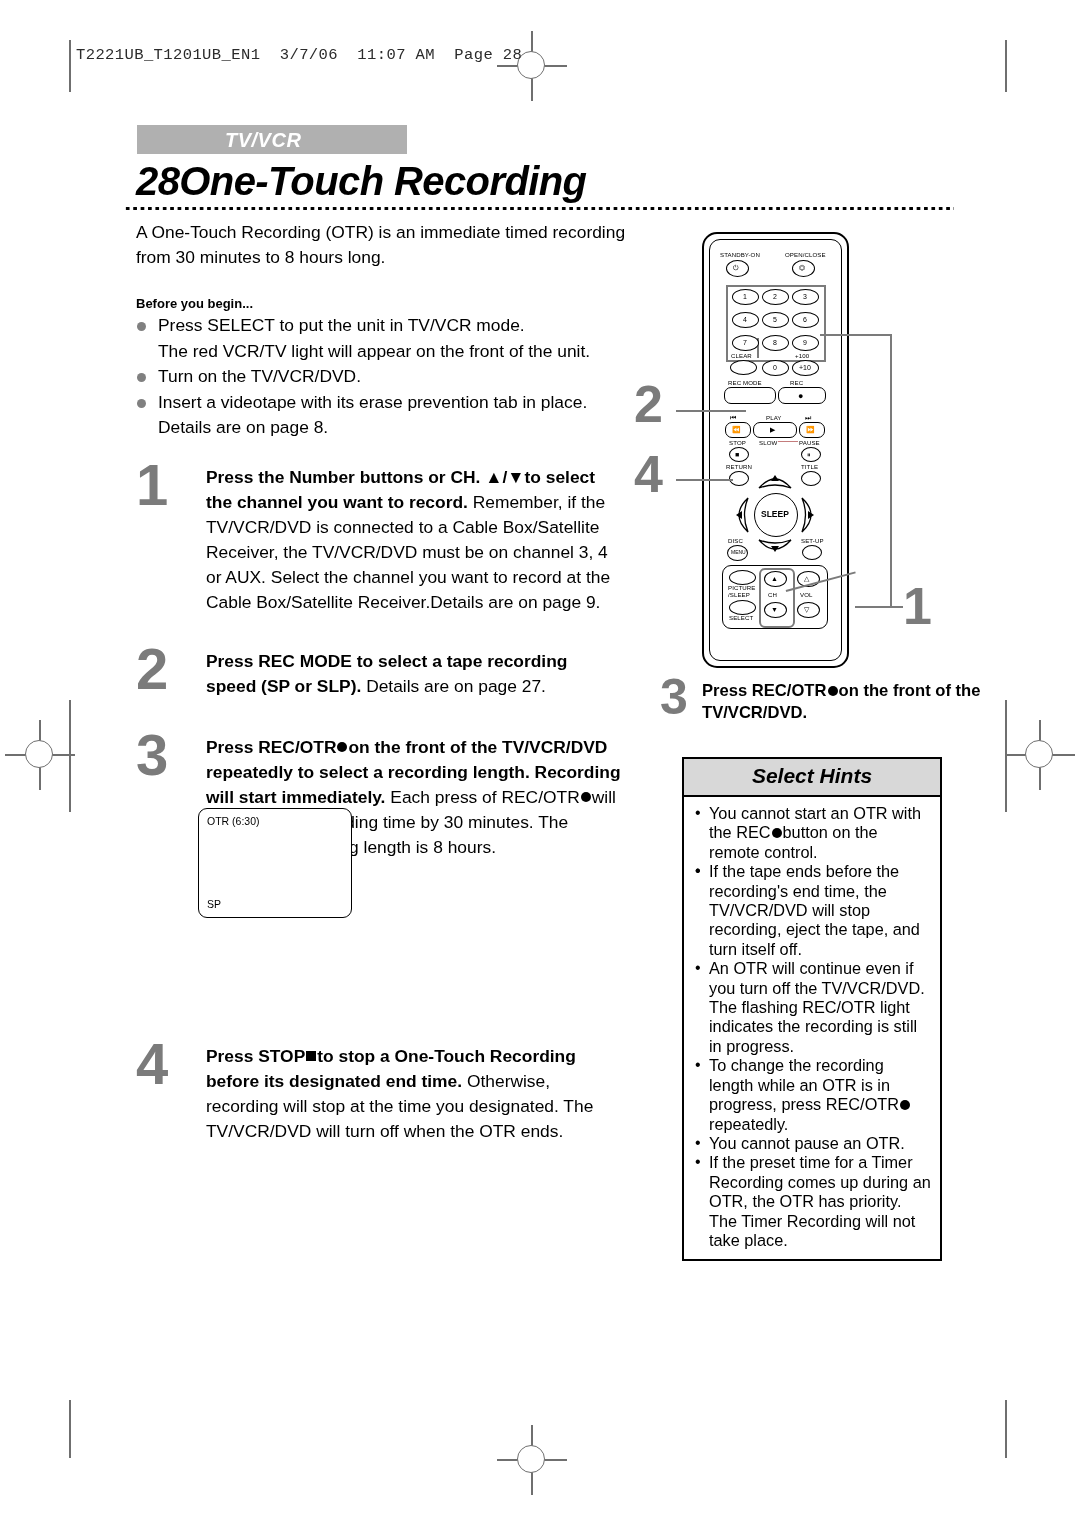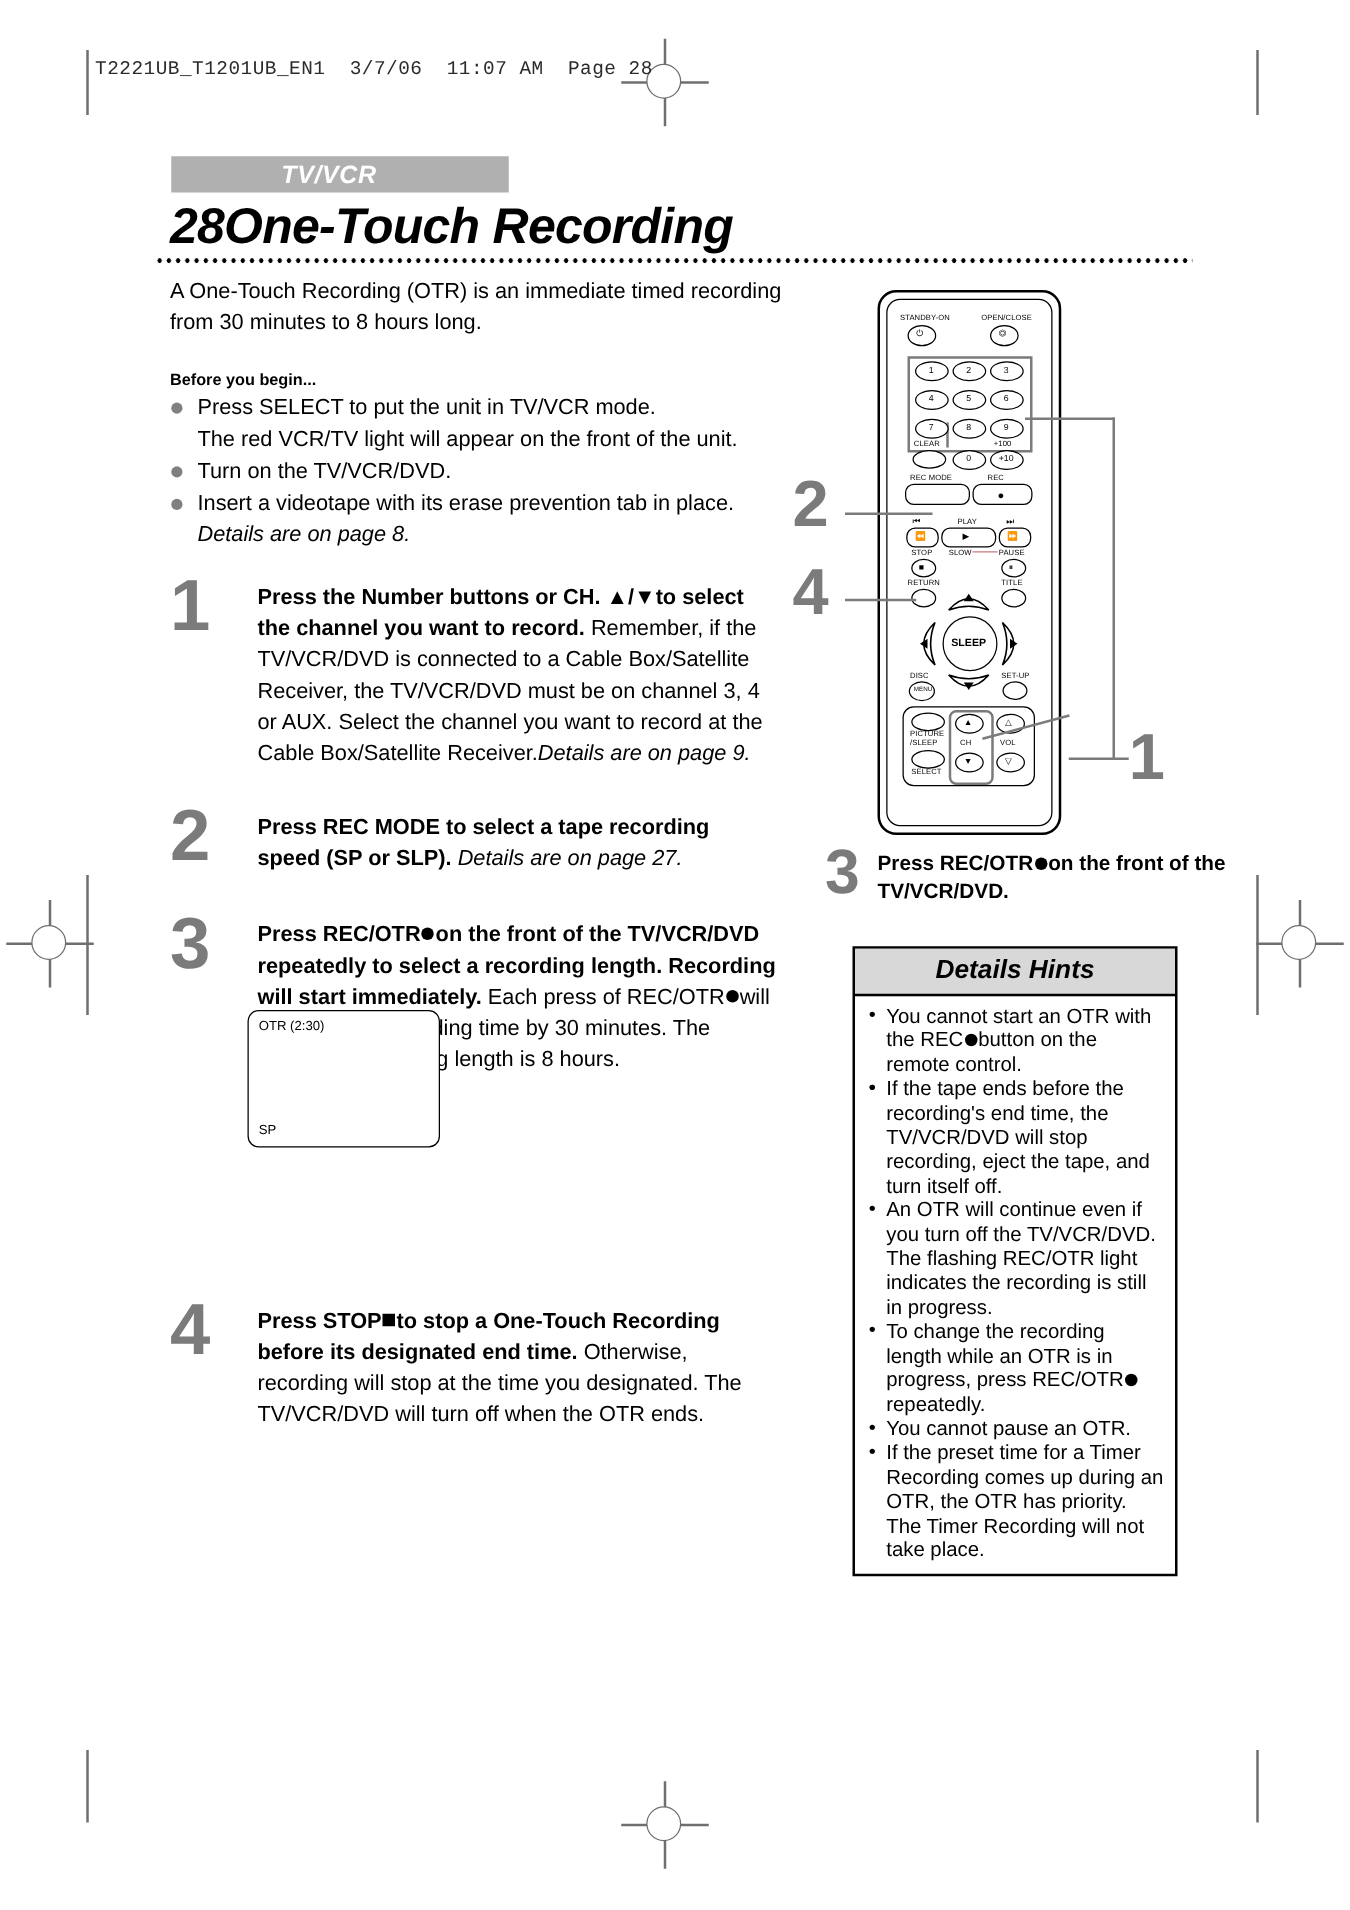--- a/index.html
+++ b/index.html
@@ -34,21 +34,21 @@
 
   
   .lcol{position:absolute;left:136px;top:220px;width:498px;}
   .body-t{font-size:17.4px;line-height:25px;}
   .intro{margin:0 0 26px 0;}
   .bybegin{font-weight:bold;font-size:13px;margin:0 0 2px 0;}
   .blist{list-style:none;margin:0;padding:0;}
   .blist li{position:relative;padding-left:22px;font-size:17.4px;line-height:25.5px;margin-bottom:0;}
   .blist li .bul{position:absolute;left:1px;top:9px;width:9px;height:9px;border-radius:50%;background:#808080;}
   .sub{display:block;padding-left:0;}
-  .ital{font-style:italic;}
+  .ital{}
 
   
   .step{position:relative;padding-left:58px;margin-top:22px;}
   .step .sn{position:absolute;left:0;top:-9px;font-size:58px;font-weight:bold;color:#7b7b7b;
         font-family:"Liberation Sans",sans-serif;line-height:1;}
   .step p{margin:12px;font-size:17.4px;line-height:25px;}
   .step .hd{font-weight:bold;}
 
   
   .osd{position:absolute;left:198px;top:808px;width:152px;height:108px;border:1.6px solid #000;
@@ -183,21 +183,21 @@
     <div class="step" style="margin-top:184px;">
       <div class="sn">4</div>
       <p>
         <span class="hd">Press STOP</span><span class="sq"></span><span class="hd">to stop a One-Touch Recording before its designated end time.</span>
         <span>Otherwise, recording will stop at the time you designated. The TV/VCR/DVD will turn off when the OTR ends.</span>
       </p>
     </div>
   </div>
 
   <div class="osd">
-    <div class="tl">OTR (2:30)</div>
+    <div class="tl">OTR (6:30)</div>
     <div class="bl">SP</div>
   </div>
 
   <div class="remote">
     <div class="inner"></div>
 
     <div class="rl" style="left:16px;top:17px;">STANDBY-ON</div>
     <div class="rbtn" style="left:22px;top:26px;width:21px;height:15px;">
       <div class="glyph" style="left:6px;top:3px;">⏻</div>
     </div>
@@ -352,21 +352,21 @@
   <div class="cline" style="left:786px;top:590px;width:72px;height:2.4px;transform:rotate(-15deg);transform-origin:left center;"></div>
 
   <div class="rstep">
     <div class="sn">3</div>
     <p>
       <span>Press REC/OTR</span><span class="dot"></span><span>on the front of the TV/VCR/DVD.</span>
     </p>
   </div>
 
   <div class="hints">
-    <div class="hd">Details Hints</div>
+    <div class="hd">Select Hints</div>
     <ul>
       <li><span class="d">•</span><span>You cannot start an OTR with the REC</span><span class="dot"></span><span>button on the remote control.</span></li>
       <li><span class="d">•</span></li>
       <li><span class="d">•</span><span>If the tape ends before the recording's end time, the TV/VCR/DVD will stop recording, eject the tape, and turn itself off.</span></li>
       <li><span class="d">•</span><span>An OTR will continue even if you turn off the TV/VCR/DVD. The flashing REC/OTR light indicates the recording is still in progress.</span></li>
       <li><span class="d">•</span><span>To change the recording length while an OTR is in progress, press  REC/OTR</span><span class="dot"></span><span>repeatedly.</span></li>
       <li><span class="d">•</span><span>You cannot pause an OTR.</span></li>
       <li><span class="d">•</span><span>If the preset time for a Timer Recording comes up during an OTR, the OTR has priority. The Timer Recording will not take place.</span></li>
     </ul>
   </div>

